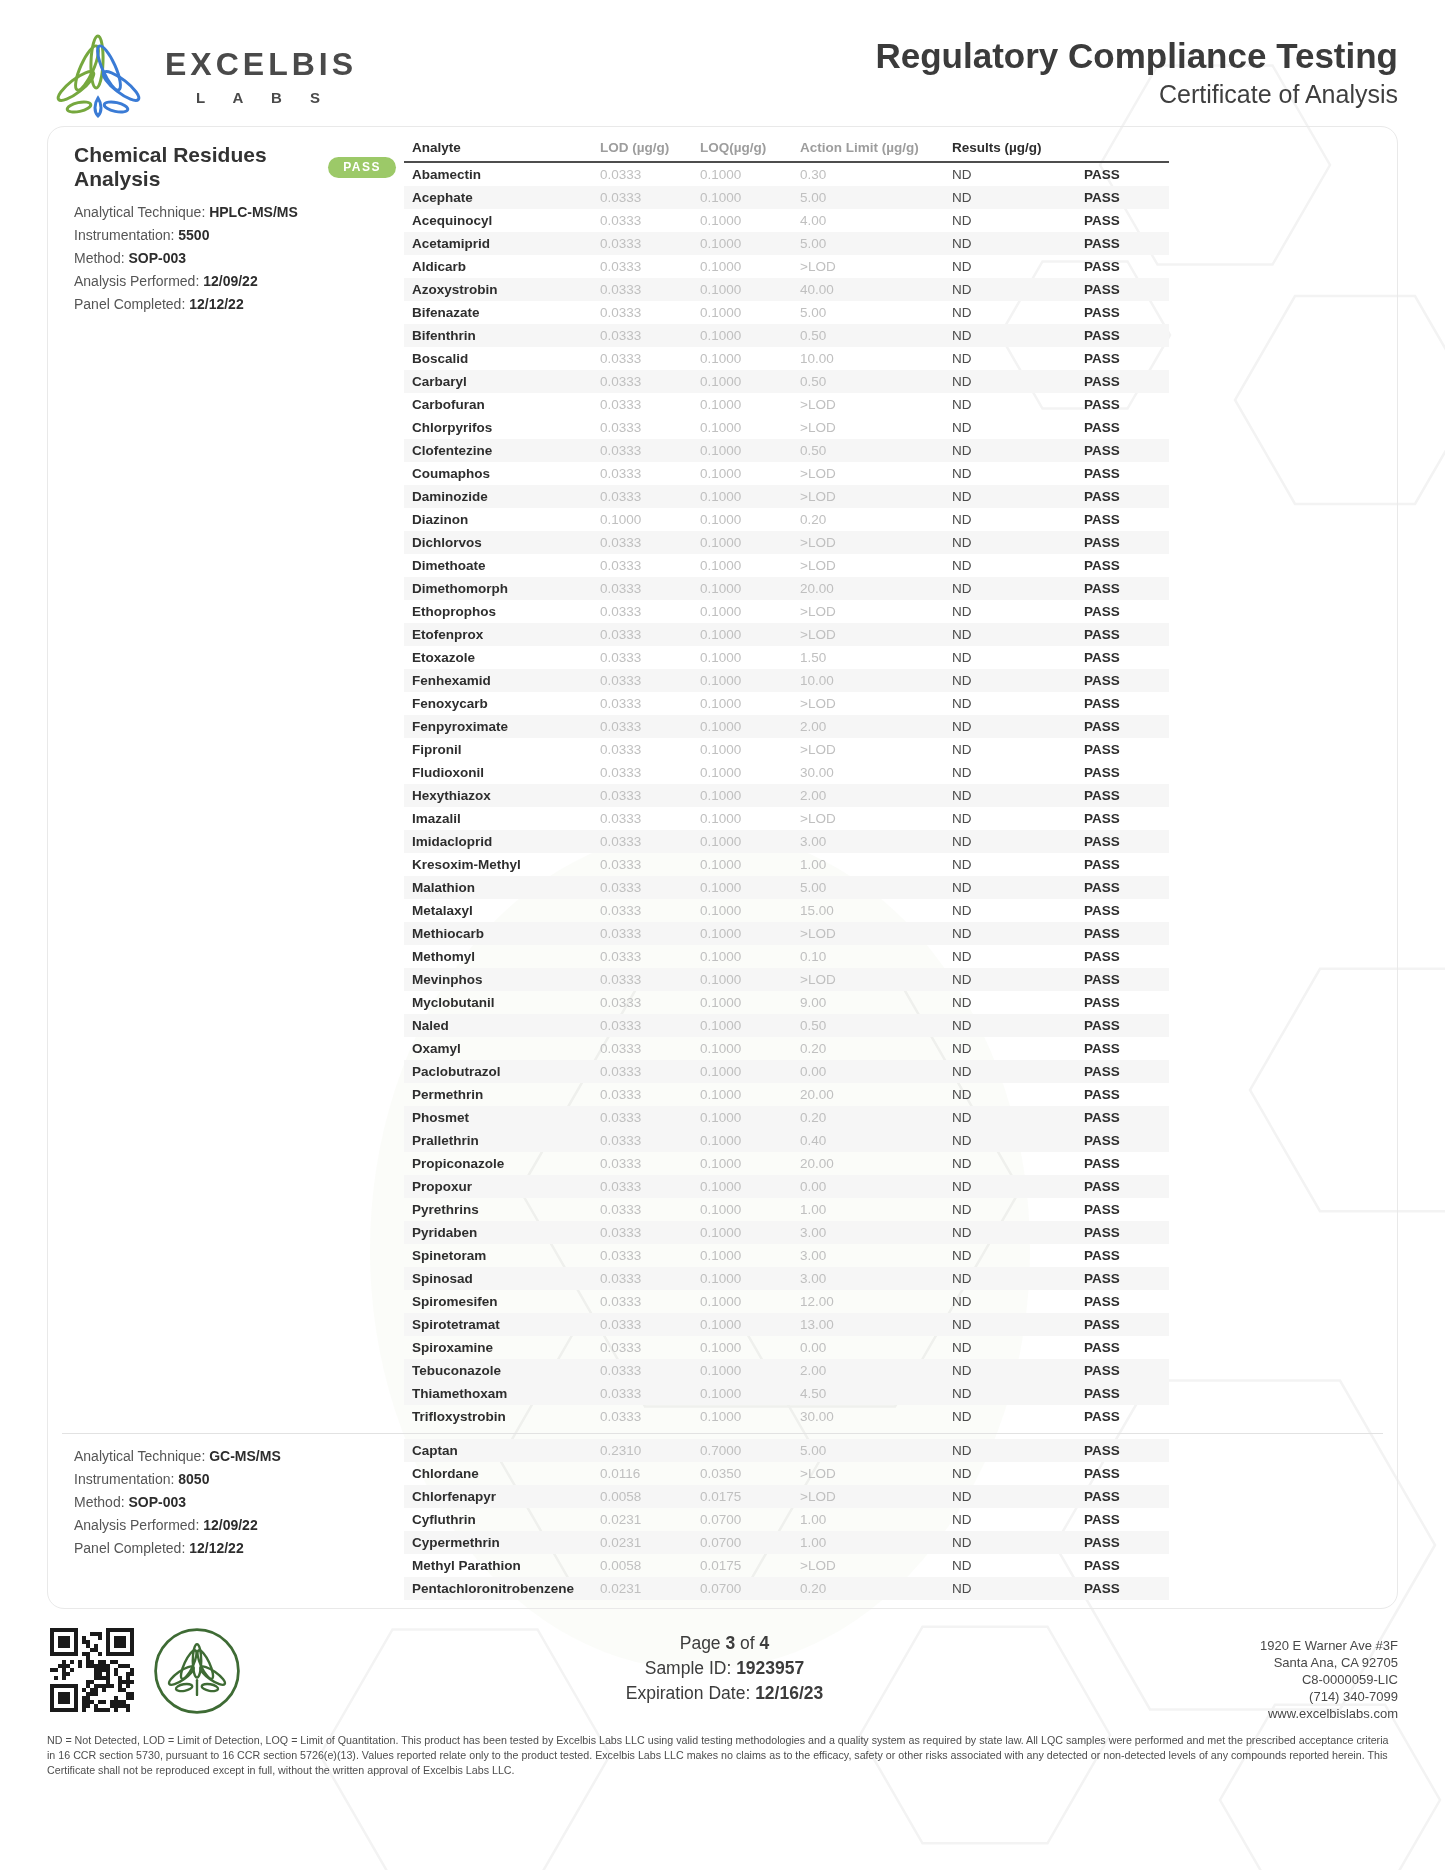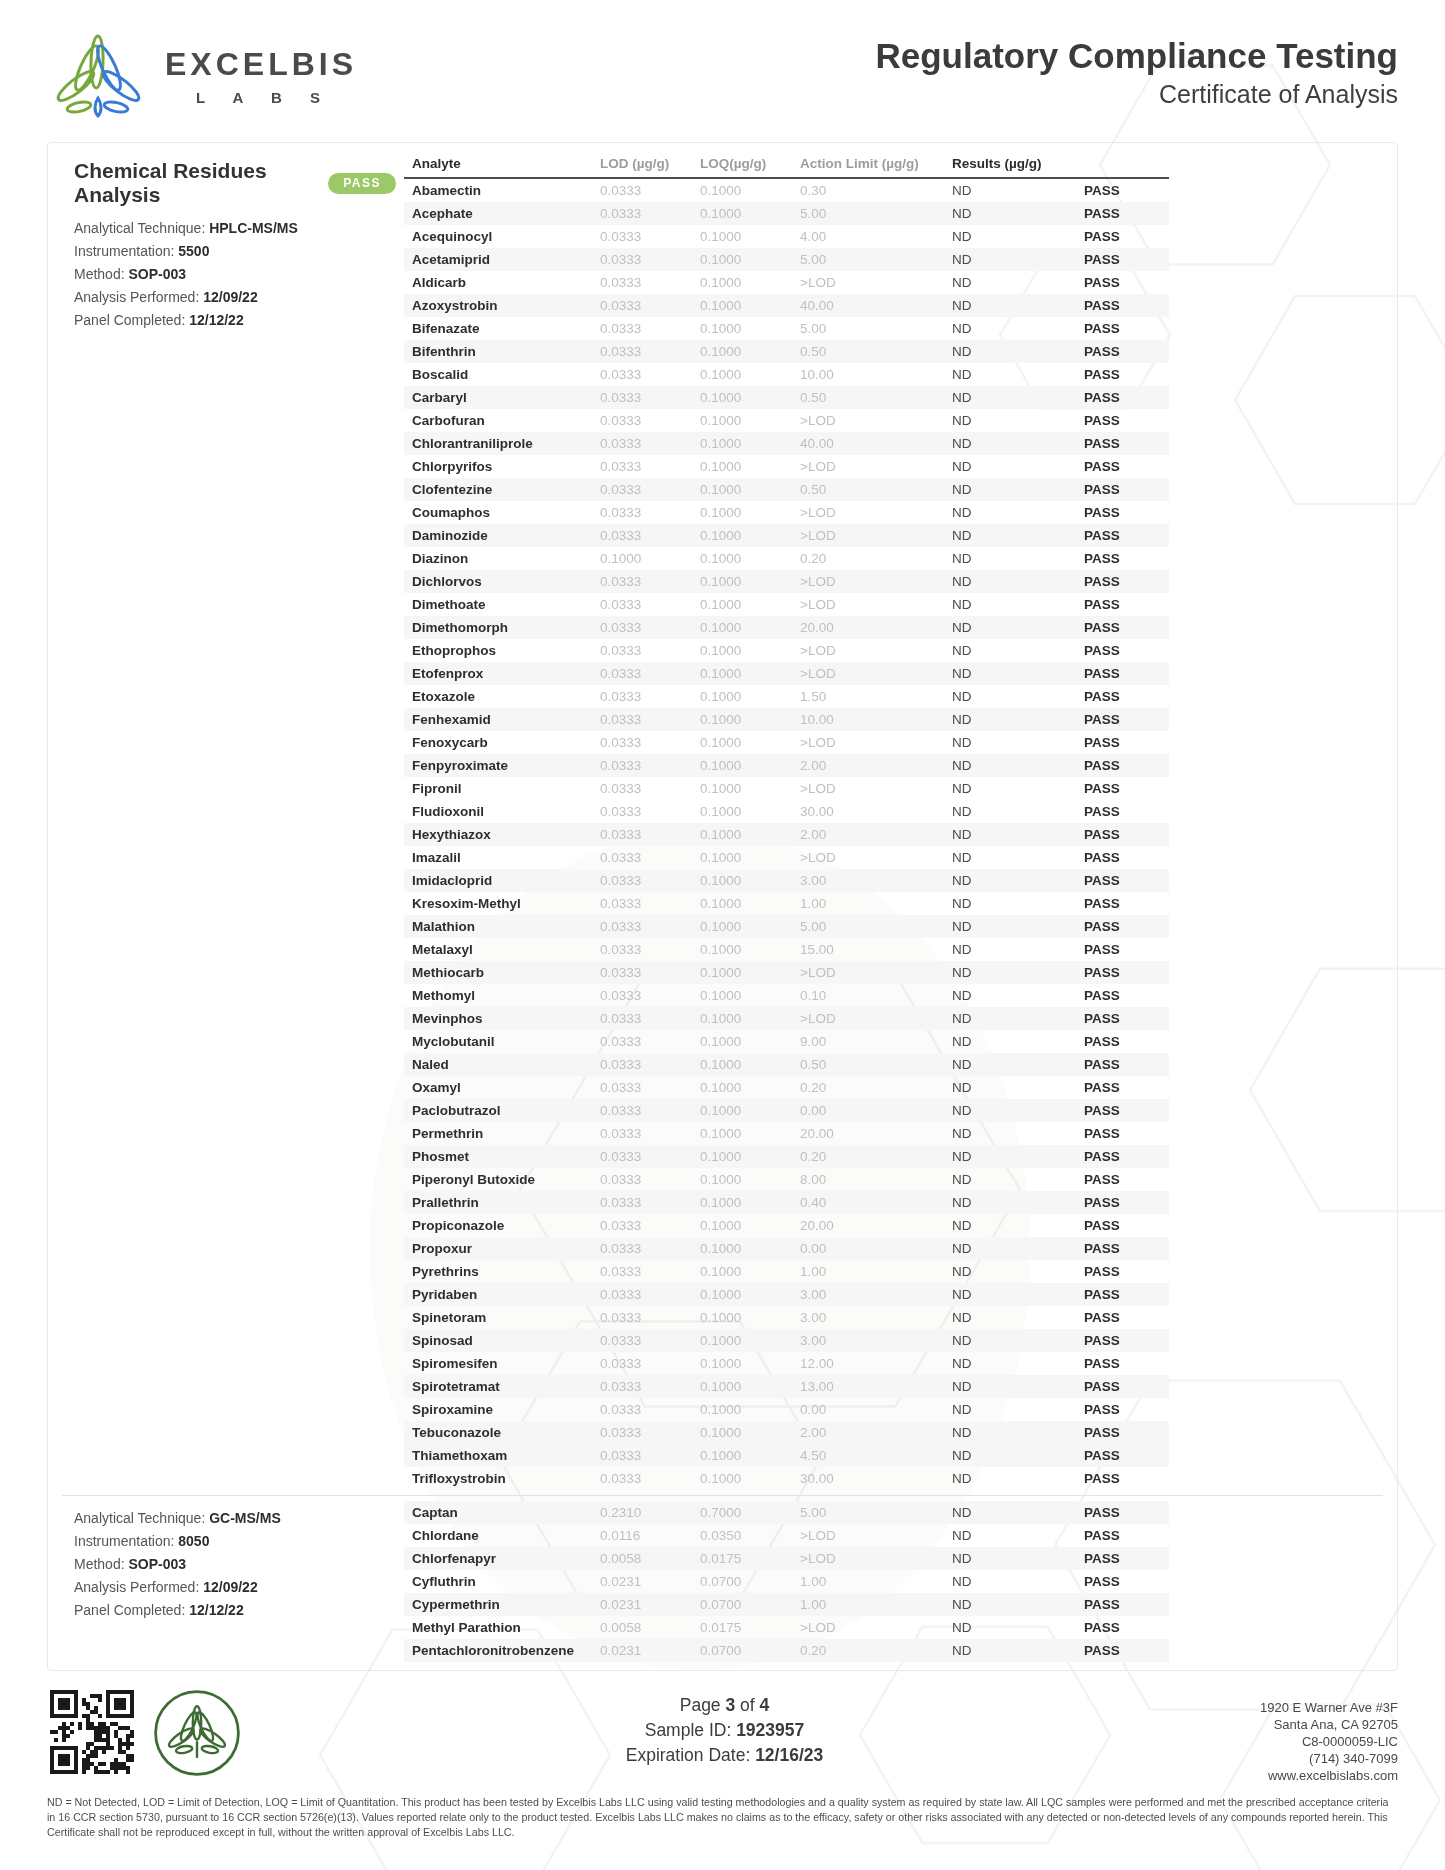--- a/index.html
+++ b/index.html
@@ -11,21 +11,21 @@
   .top{display:flex;justify-content:space-between;align-items:flex-start;padding-top:26px;}
   .brand{display:flex;align-items:center;gap:14px;}
   .brand-text{text-align:center;}
   .brand-name{font-size:32px;font-weight:bold;letter-spacing:4px;color:#4a4a4a;}
   .brand-sub{font-size:15px;font-weight:bold;letter-spacing:12px;color:#4a4a4a;margin-top:6px;padding-left:6px;}
   .titles{text-align:right;padding-top:10px;}
   .doc-title{font-size:35px;font-weight:bold;color:#3b3b3b;margin:0 0 4px;}
   .doc-subtitle{font-size:25px;font-weight:400;color:#3f3f3f;margin:0;}
 
   
-  .card{margin-top:16px;border:1px solid #e9e9e9;border-radius:4px;padding:10px 14px 8px 14px;background:rgba(255,255,255,0);position:relative;}
+  .card{border:1px solid #e9e9e9;border-radius:17px;padding:10px 14px 8px 14px;background:rgba(255,255,255,0);position:relative;}
   .sec{display:flex;align-items:flex-start;}
   .sec-left{flex:0 0 342px;padding:2px 8px 0 12px;box-sizing:border-box;}
   .sec-right{flex:1;}
   .sec2{border-top:1px solid #e2e2e2;margin-top:5px;padding-top:5px;}
   .sec-title-row{display:flex;align-items:center;gap:12px;margin:4px 0 10px;}
   .sec-title{font-size:21px;font-weight:bold;color:#333;}
   .pill{background:#9cc968;color:#fff;font-size:12px;font-weight:bold;letter-spacing:1.5px;padding:3px 15px 4px;border-radius:13px;}
   .info-line{font-size:14px;color:#555;line-height:23px;white-space:nowrap;}
   .info-line b{color:#2d2d2d;}
 
@@ -214,28 +214,20 @@
                 <td class="status">PASS</td>
               </tr>
               <tr>
                 <td class="analyte">Carbofuran</td>
                 <td class="dim">0.0333</td>
                 <td class="dim">0.1000</td>
                 <td class="dim">&gt;LOD</td>
                 <td class="result">ND</td>
                 <td class="status">PASS</td>
               </tr>
-              <tr class="alt">
-                <td class="analyte">Chlorantraniliprole</td>
-                <td class="dim">0.0333</td>
-                <td class="dim">0.1000</td>
-                <td class="dim">40.00</td>
-                <td class="result">ND</td>
-                <td class="status">PASS</td>
-              </tr>
               <tr>
                 <td class="analyte">Chlorpyrifos</td>
                 <td class="dim">0.0333</td>
                 <td class="dim">0.1000</td>
                 <td class="dim">&gt;LOD</td>
                 <td class="result">ND</td>
                 <td class="status">PASS</td>
               </tr>
               <tr class="alt">
                 <td class="analyte">Clofentezine</td>
@@ -467,28 +459,20 @@
                 <td class="dim">0.1000</td>
                 <td class="dim">20.00</td>
                 <td class="result">ND</td>
                 <td class="status">PASS</td>
               </tr>
               <tr class="alt">
                 <td class="analyte">Phosmet</td>
                 <td class="dim">0.0333</td>
                 <td class="dim">0.1000</td>
                 <td class="dim">0.20</td>
-                <td class="result">ND</td>
-                <td class="status">PASS</td>
-              </tr>
-              <tr>
-                <td class="analyte">Piperonyl Butoxide</td>
-                <td class="dim">0.0333</td>
-                <td class="dim">0.1000</td>
-                <td class="dim">8.00</td>
                 <td class="result">ND</td>
                 <td class="status">PASS</td>
               </tr>
               <tr class="alt">
                 <td class="analyte">Prallethrin</td>
                 <td class="dim">0.0333</td>
                 <td class="dim">0.1000</td>
                 <td class="dim">0.40</td>
                 <td class="result">ND</td>
                 <td class="status">PASS</td>

